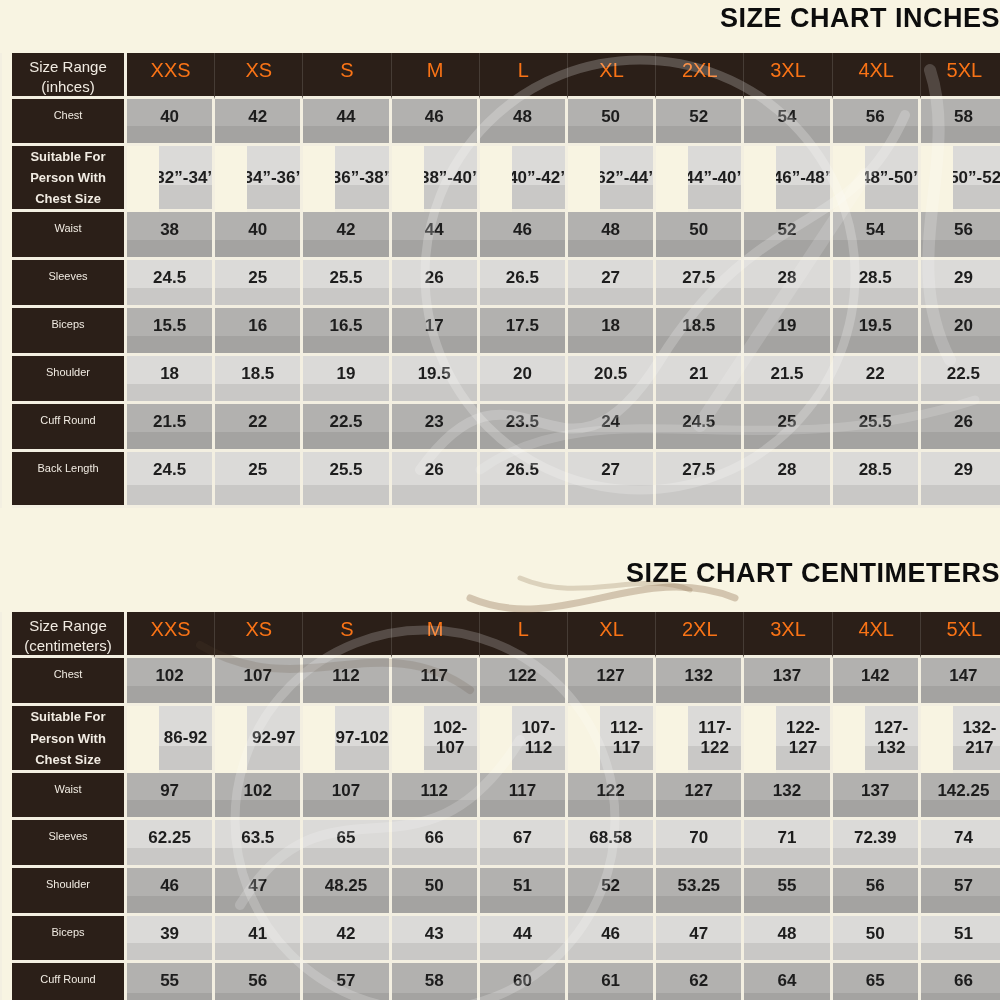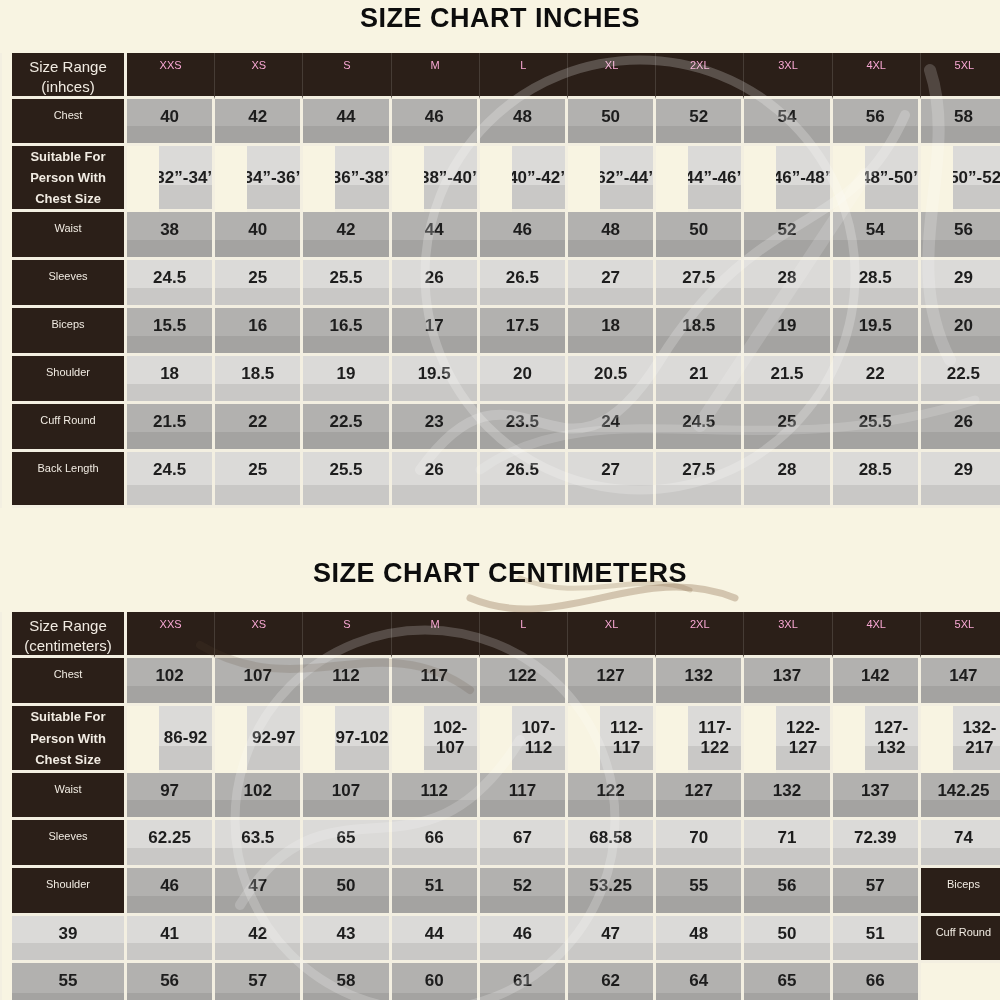--- a/index.html
+++ b/index.html
@@ -17,21 +17,21 @@
   html,body{margin:0;padding:0;}
   body{
     width:1000px;height:1000px;
     background:var(--background);
     overflow:hidden;
     position:relative;
     font-family:"Liberation Sans", sans-serif;
   }
   .chart-title{
     position:absolute;left:0;width:1000px;
-    text-align:center;
+    text-align:right;
     font-size:27px;font-weight:700;letter-spacing:0.5px;
     color:var(--title-color);
   }
   #title-inches{top:3px;}
   #title-centimeters{top:558px;}
   .size-table{
     position:absolute;left:0;width:997px;
     display:grid;
     grid-template-columns:115px repeat(10,1fr);
     border-left:2px solid var(--grid-line);
@@ -47,22 +47,22 @@
   }
   .cell{
     box-sizing:border-box;
     text-align:center;
     overflow:hidden;
     border-right:3px solid var(--grid-line);
     border-bottom:3px solid var(--grid-line);
   }
   .hdr{
     background:var(--header-brown);
-    color:#f9a8d4;
-    font-size:11px;
+    color:#f97316;
+    font-size:20px;
     padding-top:6px;
     border-right:1px solid rgba(255,255,255,0.13);
   }
   .corner{
     border-right:3px solid var(--grid-line);
     font-size:15px;
     line-height:20px;
     padding-top:4px;
     color:var(--text-light);
   }
@@ -136,21 +136,21 @@
       <div>Suitable For</div>
       <div>Person With</div>
       <div>Chest Size</div>
     </div>
     <div class="cell val rl mid">32”-34”</div>
     <div class="cell val rl mid">34”-36”</div>
     <div class="cell val rl mid">36”-38”</div>
     <div class="cell val rl mid">38”-40”</div>
     <div class="cell val rl mid">40”-42”</div>
     <div class="cell val rl mid">62”-44”</div>
-    <div class="cell val rl mid">44”-46”</div>
+    <div class="cell val rl mid">44”-40”</div>
     <div class="cell val rl mid">46”-48”</div>
     <div class="cell val rl mid">48”-50”</div>
     <div class="cell val rl mid">50”-52”</div>
     <div class="cell lbl">
       <div>Waist</div>
     </div>
     <div class="cell val rg">38</div>
     <div class="cell val rg">40</div>
     <div class="cell val rg">42</div>
     <div class="cell val rg">44</div>
@@ -296,20 +296,21 @@
     <div class="cell val rl">68.58</div>
     <div class="cell val rl">70</div>
     <div class="cell val rl">71</div>
     <div class="cell val rl">72.39</div>
     <div class="cell val rl">74</div>
     <div class="cell lbl">
       <div>Shoulder</div>
     </div>
     <div class="cell val rg">46</div>
     <div class="cell val rg">47</div>
+    <div class="cell val rg">48.25</div>
     <div class="cell val rg">50</div>
     <div class="cell val rg">51</div>
     <div class="cell val rg">52</div>
     <div class="cell val rg">53.25</div>
     <div class="cell val rg">55</div>
     <div class="cell val rg">56</div>
     <div class="cell val rg">57</div>
     <div class="cell lbl">
       <div>Biceps</div>
     </div>

